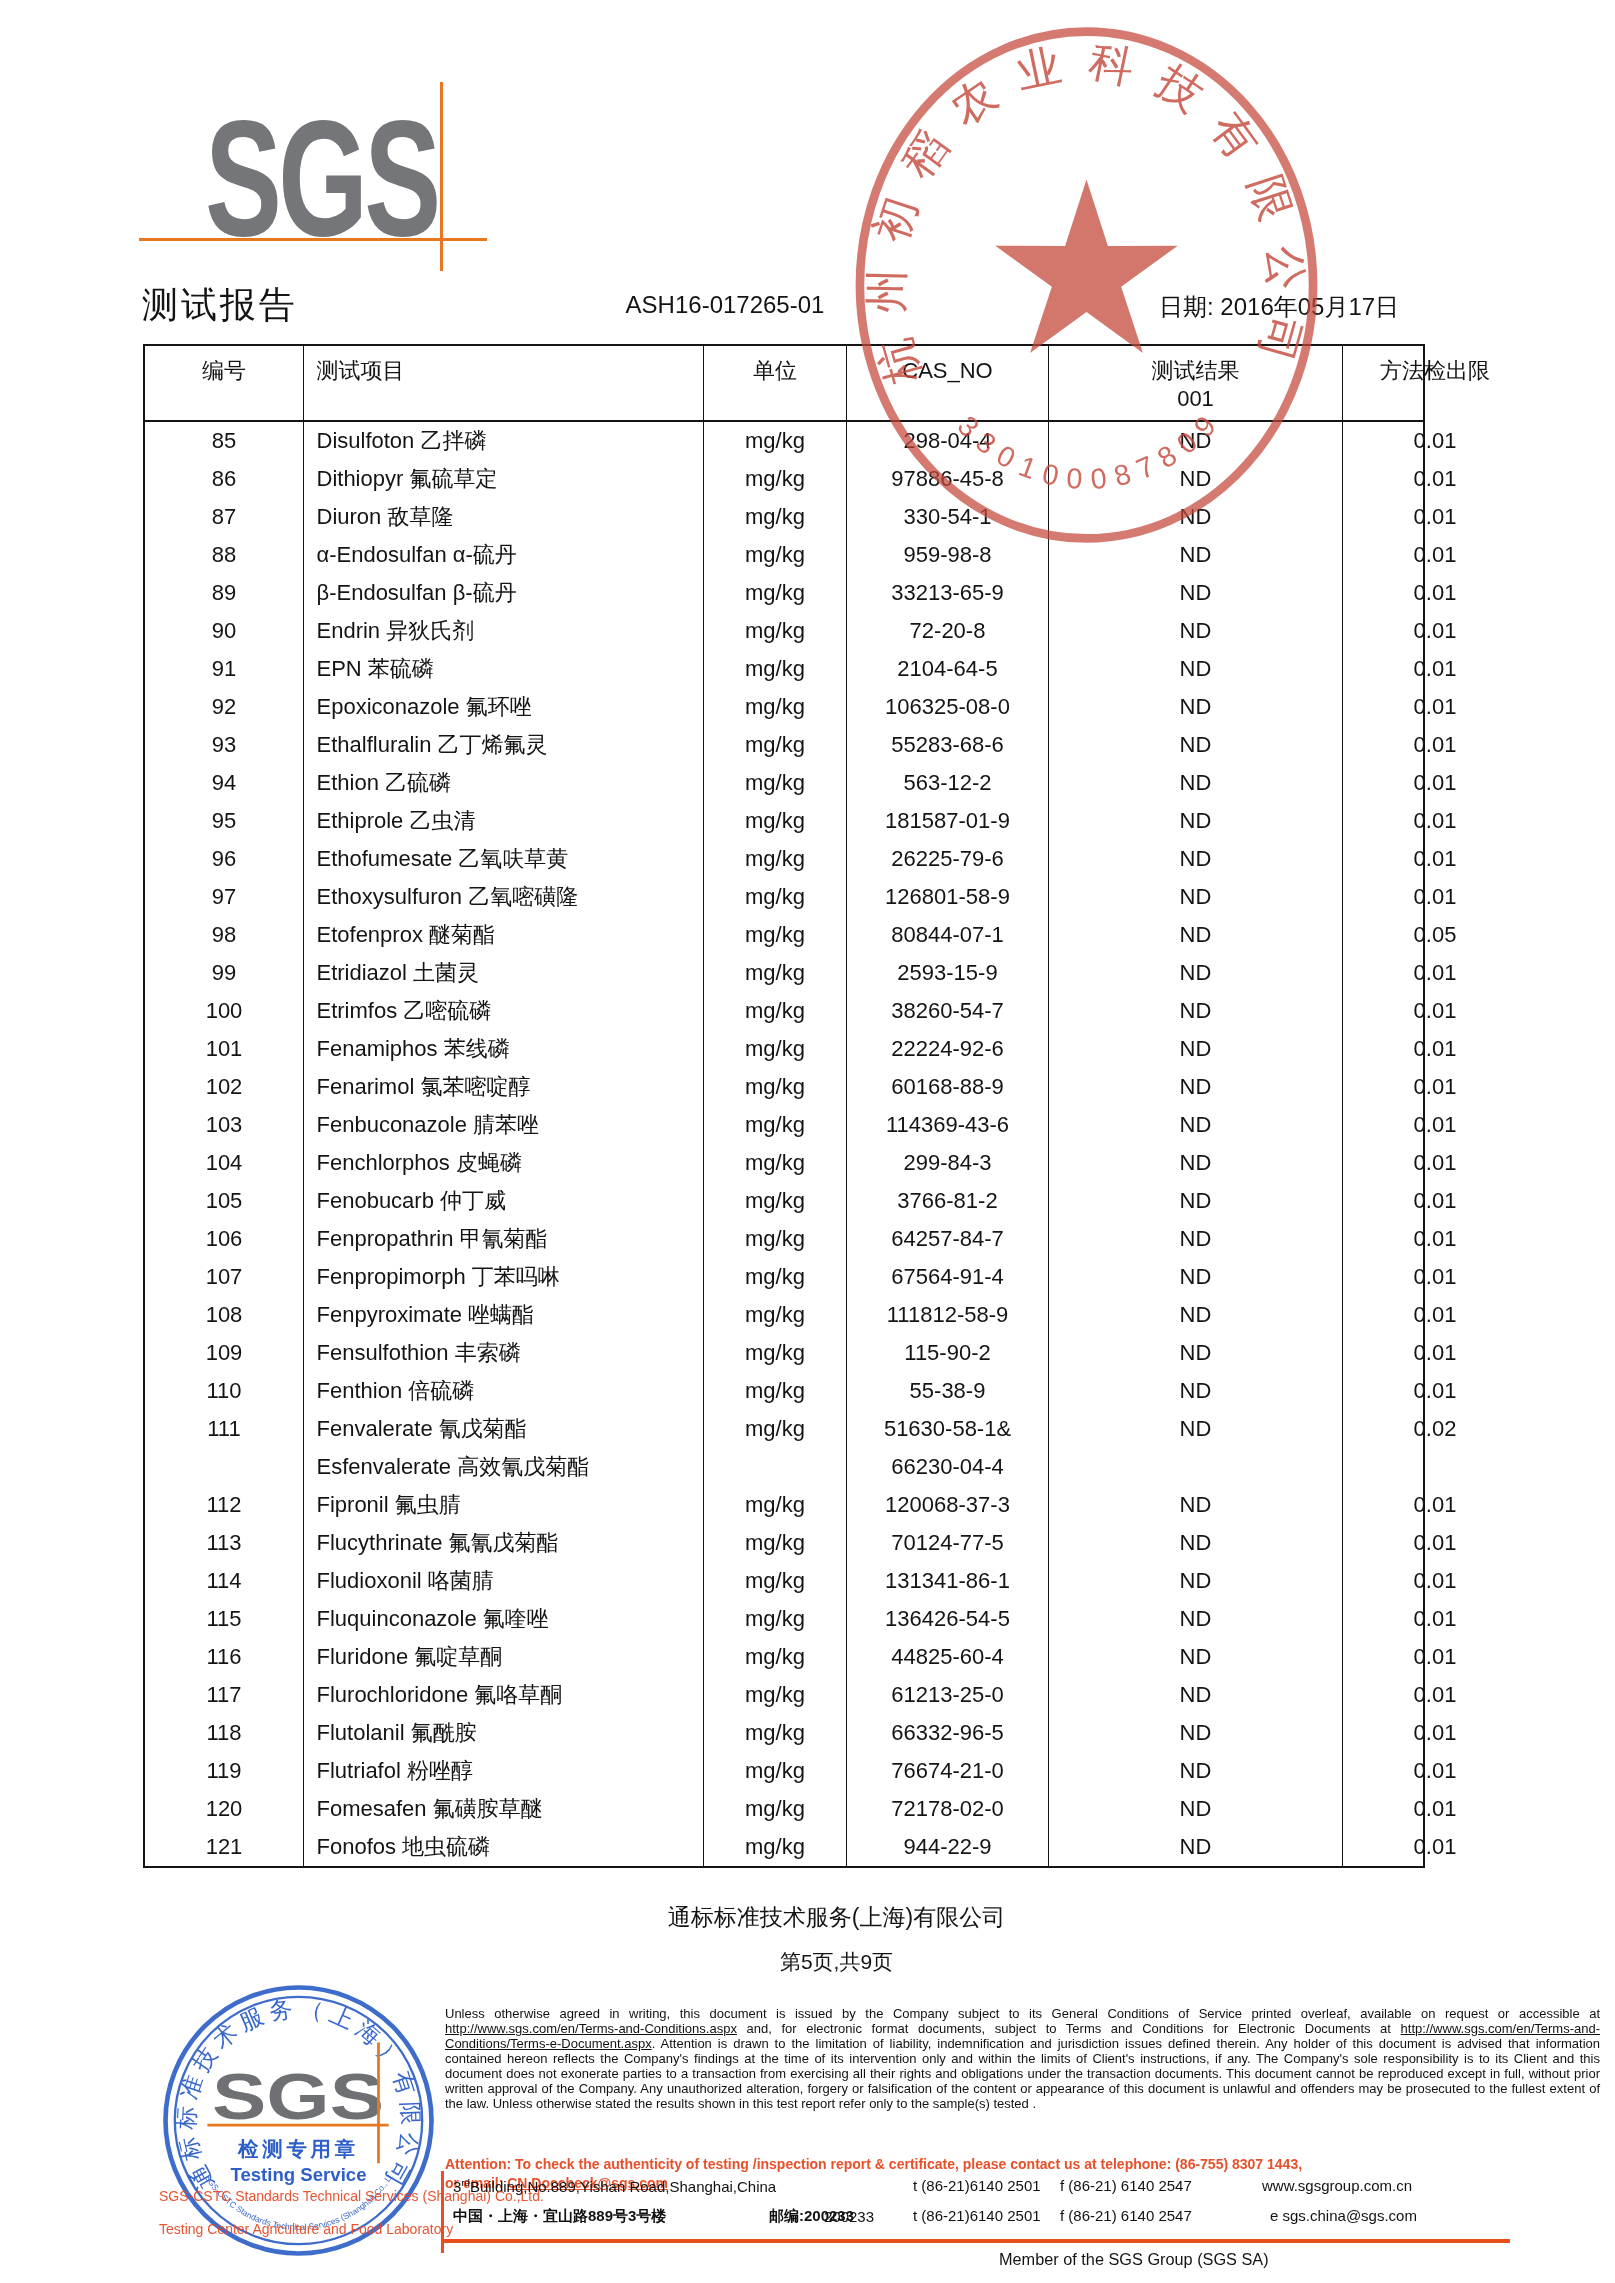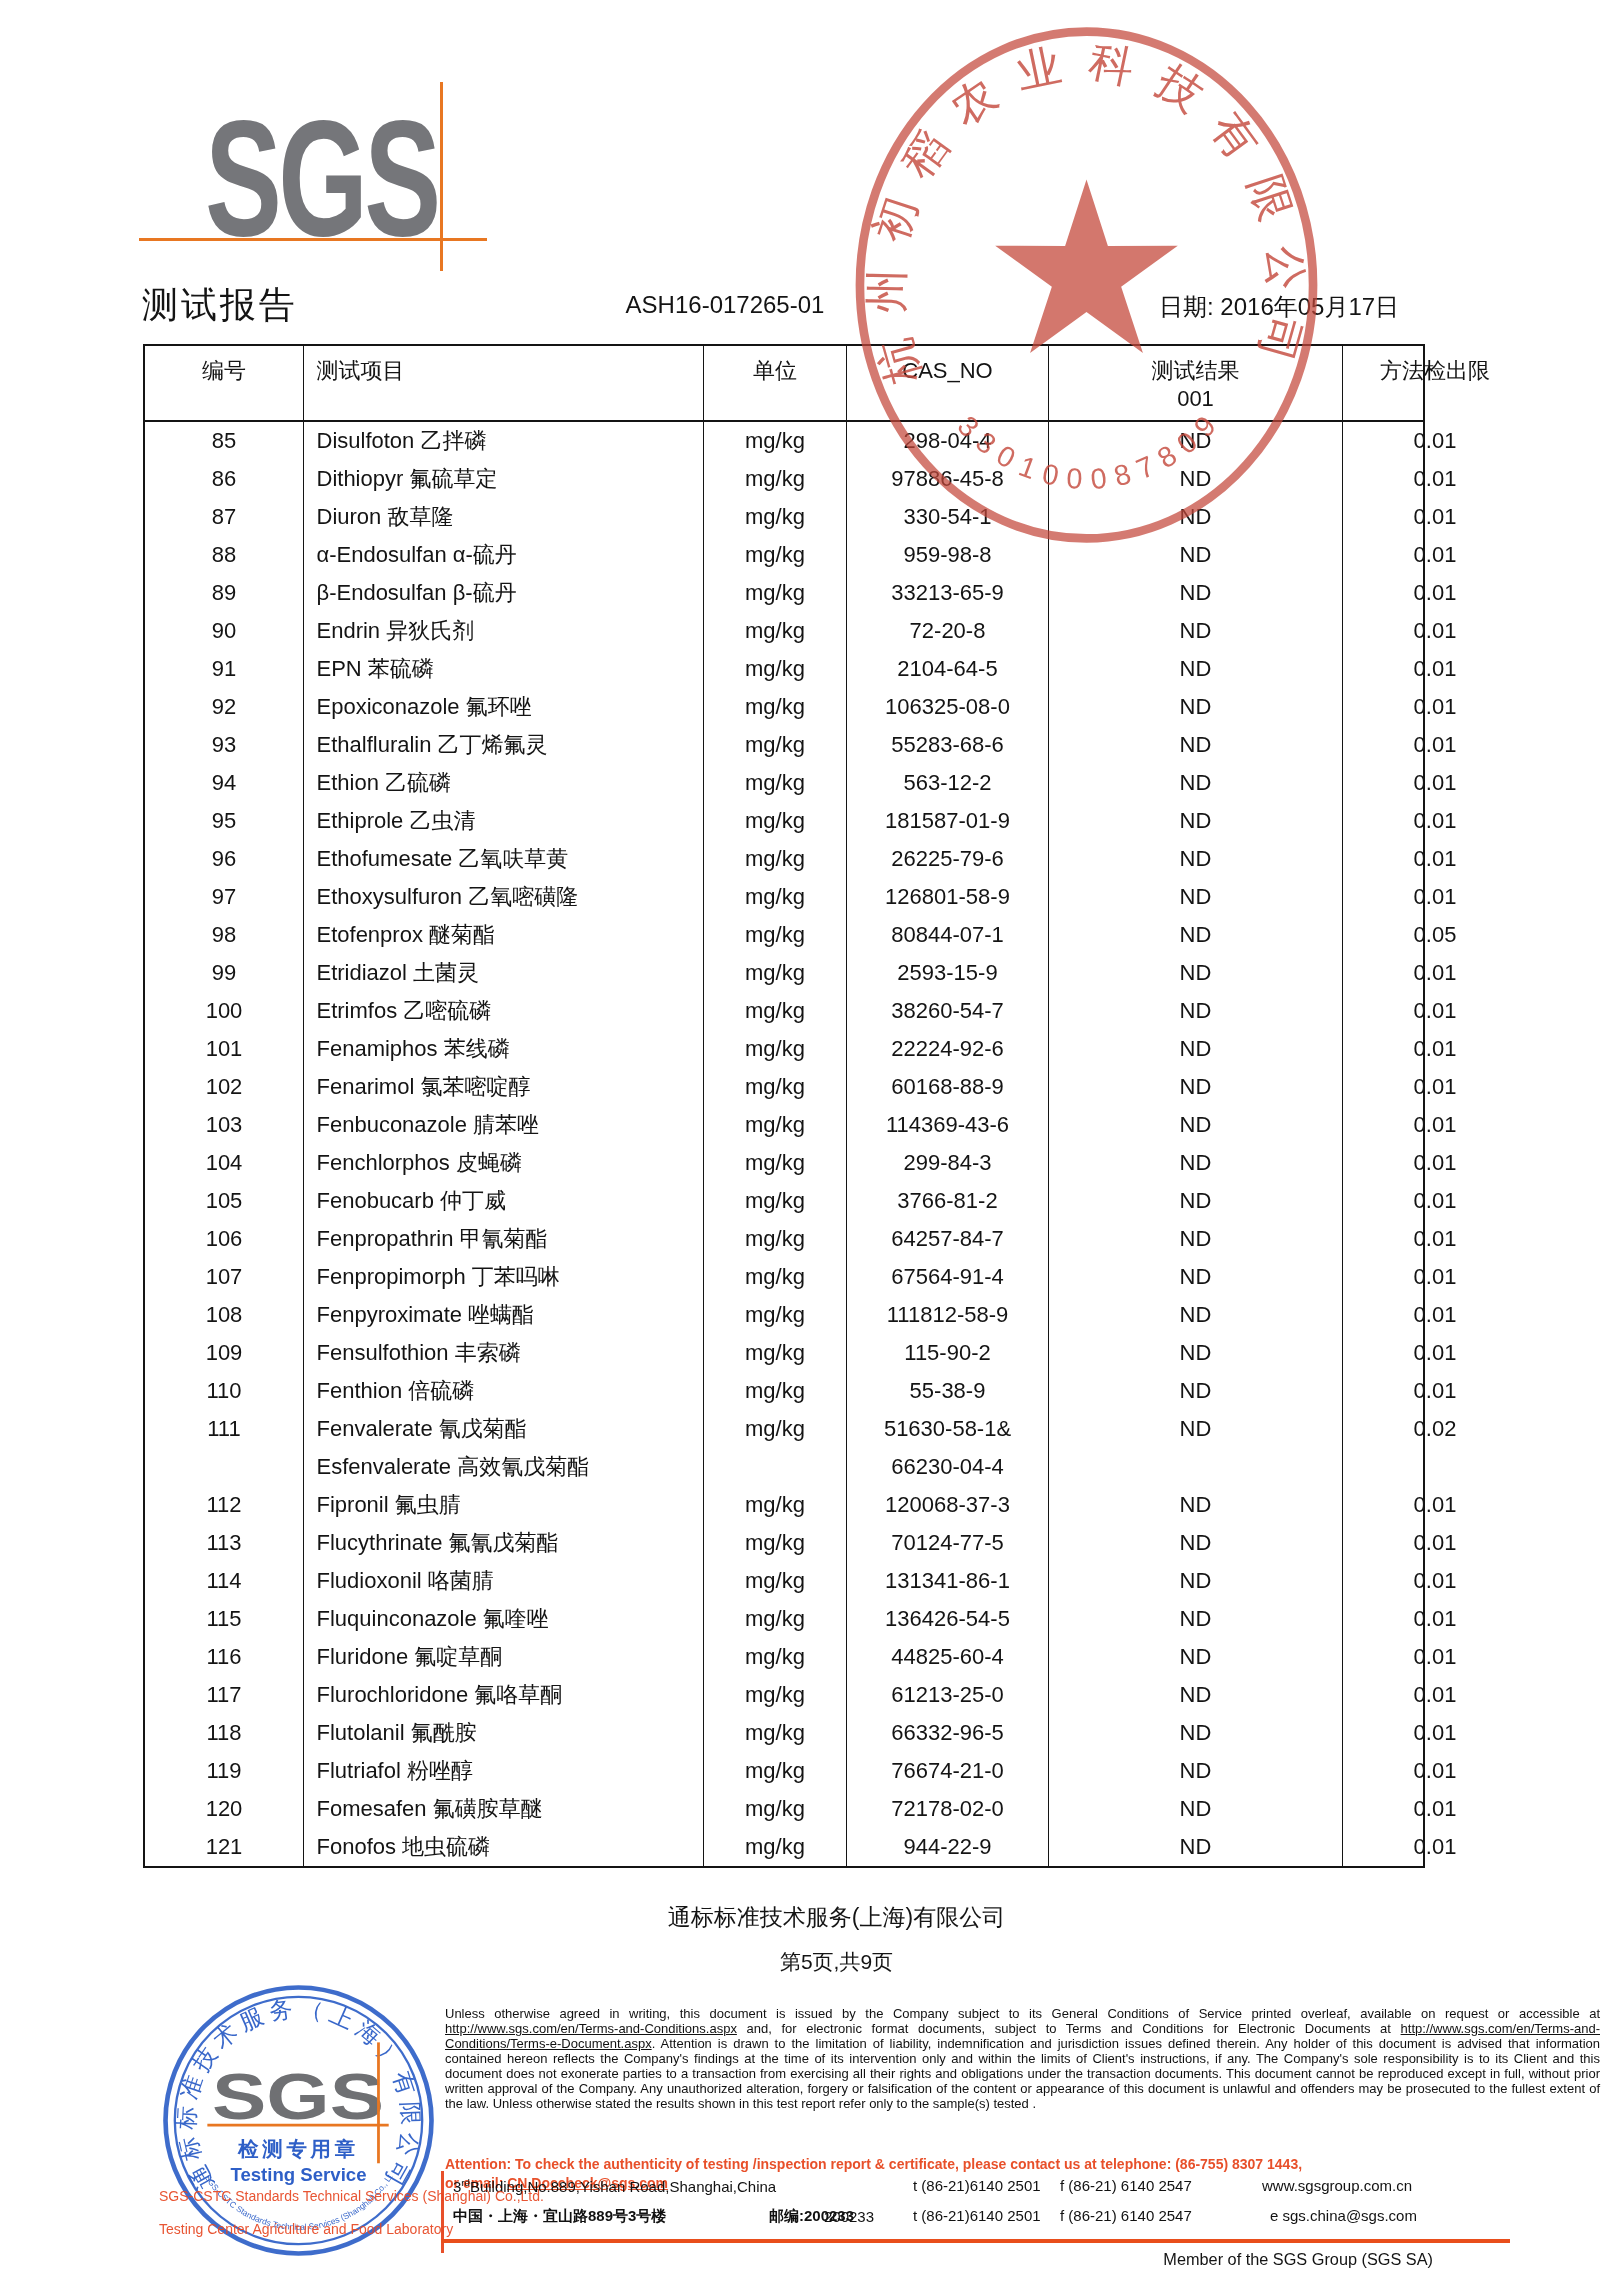--- a/index.html
+++ b/index.html
@@ -47,21 +47,21 @@
     text-align:justify;color:#111;}
   .disclaimer .u{text-decoration:underline;}
   .attention{position:absolute;left:445px;top:2155px;width:1167px;font-size:14px;font-weight:bold;
     color:#e8502a;line-height:19px;}
   .attention .u{text-decoration:underline;}
 
   .addr-divider{position:absolute;left:441px;top:2171px;width:2.9px;height:82px;background:#e8502a;}
   .addr{position:absolute;font-size:15px;white-space:nowrap;color:#111;}
   .addr sup{font-size:9.6px;text-align:center;}
   .orange-rule{position:absolute;left:441px;top:2239px;width:1069px;height:3.8px;background:#e94e1b;}
-  .member{position:absolute;left:999px;top:2250px;width:434px;text-align:right;font-size:16.3px;}
+  .member{position:absolute;left:999px;top:2250px;width:434px;font-size:16.3px;}
 
   svg text{font-family:"Liberation Sans","DejaVu Sans",sans-serif;}
 </style>
 </head>
 <body>
 
 <div class="page">
 
   <div class="sgs-logo">SGS</div>
   <div class="logo-hline"></div>

